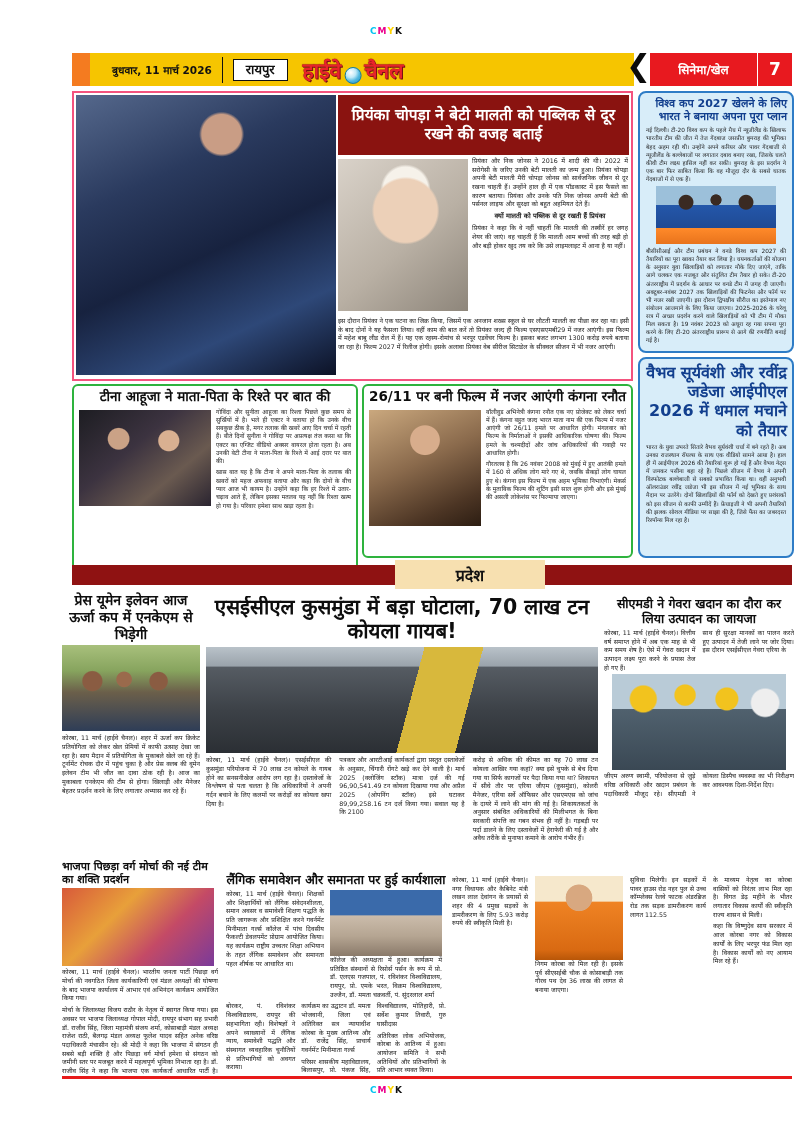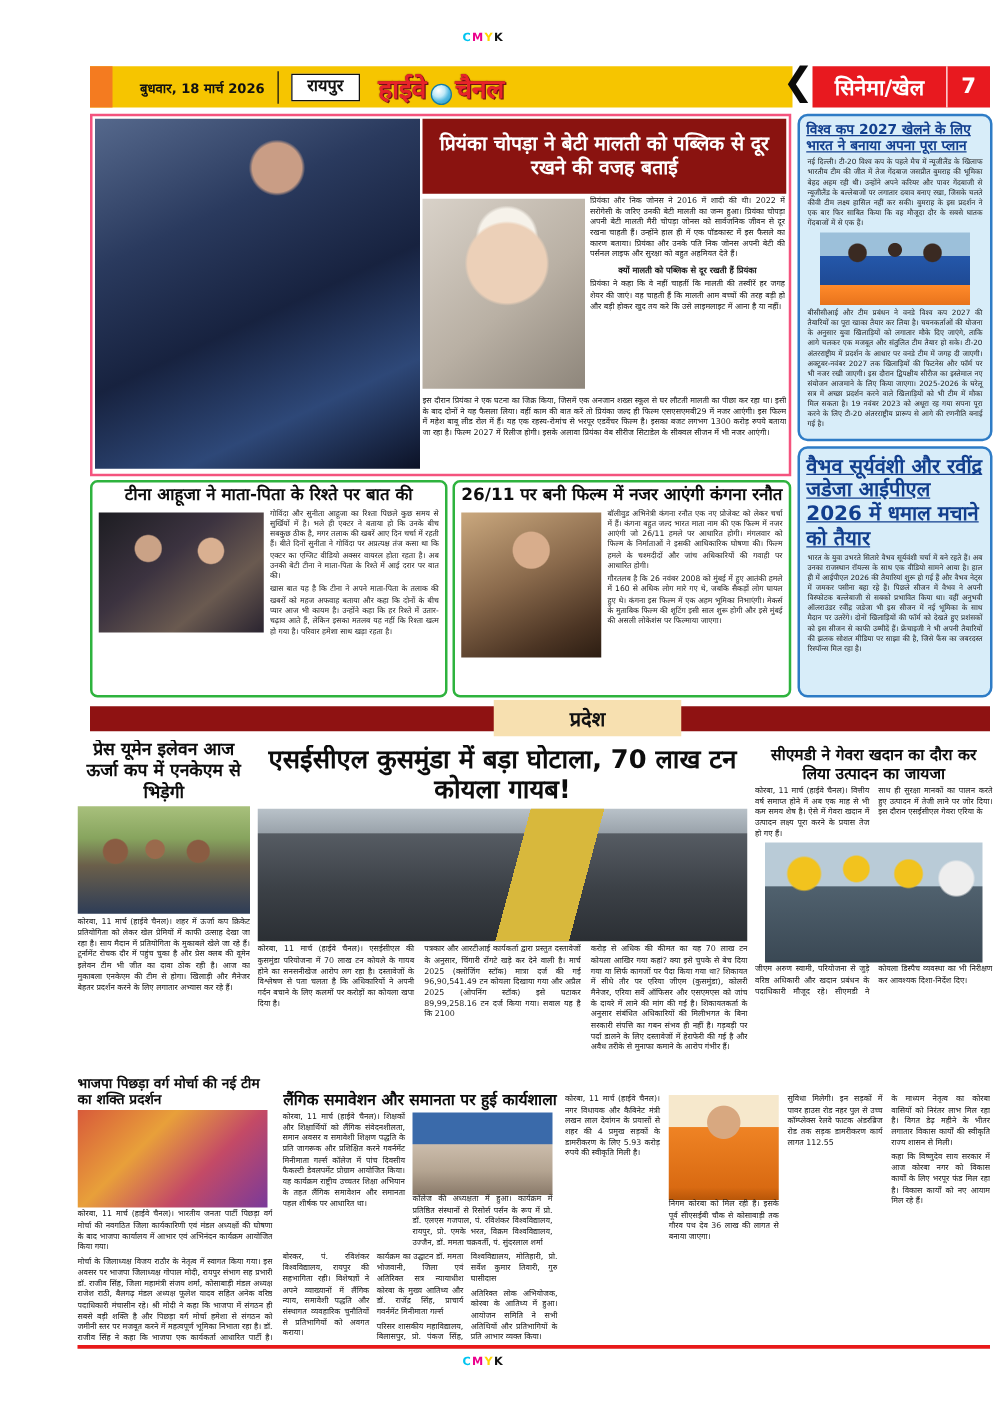--- a/index.html
+++ b/index.html
@@ -15,21 +15,21 @@
   .ed-date{font-size:10.5px;font-weight:bold;color:#111;margin-left:22px;white-space:nowrap;}
   .vline{width:1px;height:26px;background:#111;margin:0 10px;}
   .city-box{background:#fff;border:1.5px solid #111;font-size:13px;font-weight:bold;color:#111;padding:3px 12px 4px;line-height:1;}
   .masthead{position:absolute;left:50%;top:50%;transform:translate(-50%,-50%);font-size:21px;font-weight:bold;
             color:#e8232a;text-shadow:0 0 1px #5a1010,1px 1px 0 #7a1515;white-space:nowrap;display:flex;align-items:flex-end;gap:3px;}
   .logo-icon{display:inline-block;width:15px;height:15px;border-radius:50%;
              background:radial-gradient(circle at 35% 30%,#ffffff 0%,#bfe9f7 35%,#52b9e0 60%,#1b8cc0 100%);
              border:1px solid #0f7aa8;}
   .chevron{left:626px;top:48px;font-size:30px;color:#0b0b0b;font-weight:bold;}
   .section-box{left:650px;top:53px;width:142px;height:33px;background:#e8191f;color:#fff;display:flex;align-items:center;}
-  .section-label{flex:1;text-align:center;font-size:17px;font-weight:bold;}
+  .section-label{flex:1;text-align:center;font-size:12px;font-weight:bold;}
   .page-num{width:34px;text-align:center;font-size:17px;font-weight:bold;border-left:1px solid #fff;line-height:33px;}
 
   
   .bt{font-size:6.3px;line-height:1.38;text-align:justify;color:#1b1b1b;}
   .bt p{margin:0 0 3px;}
   .ph{background:#aaa;}
 
   
   .main-box{left:72px;top:91px;width:561px;height:290px;border:2px solid #f4537e;background:#fff;box-sizing:border-box;overflow:hidden;}
   .photo-priyanka{left:2px;top:2px;width:260px;height:280px;
@@ -40,21 +40,21 @@
   .photo-baby{left:264px;top:66px;width:130px;height:152px;
      background:radial-gradient(circle at 52% 34%,#ecd0b8 0%,#ecd0b8 26%,rgba(0,0,0,0) 28%),
                 radial-gradient(circle at 52% 20%,#f6f2ea 0%,#f6f2ea 16%,rgba(0,0,0,0) 18%),
                 linear-gradient(140deg,#d9d2c9 0%,#b9b0a4 55%,#8e867b 100%);}
   .main-textcol{left:398px;top:64px;width:156px;height:158px;overflow:hidden;}
   .main-subhead{font-weight:bold;text-align:center;font-size:6.6px;margin:2px 0;}
   .main-textwide{left:264px;top:224px;width:291px;height:60px;overflow:hidden;}
 
   
   .side-box{background:#d8edf9;border:2px solid #2e7cc6;border-radius:8px;box-sizing:border-box;overflow:hidden;}
-  .side-headline{color:#123f8e;font-weight:bold;text-align:left;line-height:1.2;padding:4px 5px 2px;text-decoration:underline;}
+  .side-headline{color:#123f8e;font-weight:bold;text-align:right;line-height:1.2;padding:4px 5px 2px;}
   .side-body{padding:1px 6px;font-size:5.8px;line-height:1.4;text-align:justify;color:#1b1b1b;}
   .photo-cricket{width:120px;height:58px;margin:2px auto;display:block;
      background:radial-gradient(circle at 25% 28%,#3a2a22 0%,#3a2a22 7%,rgba(0,0,0,0) 8%),
                 radial-gradient(circle at 50% 24%,#3a2a22 0%,#3a2a22 7%,rgba(0,0,0,0) 8%),
                 radial-gradient(circle at 75% 28%,#3a2a22 0%,#3a2a22 7%,rgba(0,0,0,0) 8%),
                 linear-gradient(180deg,#9cc0da 0%,#9cc0da 32%,#2457aa 33%,#1f4a94 72%,#ff8a2a 73%,#e8731c 100%);}
 
   
   .green-box{border:2.5px solid #2eb33e;border-radius:6px;background:#fff;box-sizing:border-box;overflow:hidden;}
   .gb-headline{font-size:13.5px;font-weight:bold;color:#0d0d0d;text-align:center;padding:3px 4px 2px;line-height:1.15;}
@@ -99,21 +99,21 @@
 </style>
 </head>
 <body>
 
 <div class="abs cmyk" style="left:370px;top:26px;">
   <span class="c">C</span><span class="m">M</span><span class="y">Y</span><span class="k">K</span>
 </div>
 
 <div class="abs header-bar">
   <div class="orange-block"></div>
-  <div class="ed-date">बुधवार, 18 मार्च 2026</div>
+  <div class="ed-date">बुधवार, 11 मार्च 2026</div>
   <div class="vline"></div>
   <div class="city-box">रायपुर</div>
   <div class="masthead">
     <span>हाईवे</span>
     <span class="logo-icon"></span>
     <span>चैनल</span>
   </div>
 </div>
 <div class="abs chevron">❮</div>
 <div class="abs section-box">
@@ -139,21 +139,21 @@
   <h2 class="side-headline" style="font-size:11px;margin:0;">विश्व कप 2027 खेलने के लिए भारत ने बनाया अपना पूरा प्लान</h2>
   <div class="side-body">
     <p style="margin:0;">नई दिल्ली। टी-20 विश्व कप के पहले मैच में न्यूजीलैंड के खिलाफ भारतीय टीम की जीत में तेज गेंदबाज जसप्रीत बुमराह की भूमिका बेहद अहम रही थी। उन्होंने अपने करियर और पावर गेंदबाजी से न्यूजीलैंड के बल्लेबाजों पर लगातार दबाव बनाए रखा, जिसके चलते कीवी टीम लक्ष्य हासिल नहीं कर सकी। बुमराह के इस प्रदर्शन ने एक बार फिर साबित किया कि वह मौजूदा दौर के सबसे घातक गेंदबाजों में से एक हैं।</p>
   </div>
   <div class="ph photo-cricket"></div>
   <div class="side-body">
     <p style="margin:0;">बीसीसीआई और टीम प्रबंधन ने वनडे विश्व कप 2027 की तैयारियों का पूरा खाका तैयार कर लिया है। चयनकर्ताओं की योजना के अनुसार युवा खिलाड़ियों को लगातार मौके दिए जाएंगे, ताकि आगे चलकर एक मजबूत और संतुलित टीम तैयार हो सके। टी-20 अंतरराष्ट्रीय में प्रदर्शन के आधार पर वनडे टीम में जगह दी जाएगी। अक्टूबर-नवंबर 2027 तक खिलाड़ियों की फिटनेस और फॉर्म पर भी नजर रखी जाएगी। इस दौरान द्विपक्षीय सीरीज का इस्तेमाल नए संयोजन आजमाने के लिए किया जाएगा। 2025-2026 के घरेलू सत्र में अच्छा प्रदर्शन करने वाले खिलाड़ियों को भी टीम में मौका मिल सकता है। 19 नवंबर 2023 को अधूरा रह गया सपना पूरा करने के लिए टी-20 अंतरराष्ट्रीय प्रारूप से आगे की रणनीति बनाई गई है।</p>
   </div>
 </article>
 
-<article class="abs green-box" style="left:72px;top:384px;width:286px;height:174px;">
+<article class="abs green-box" style="left:72px;top:384px;width:286px;height:200px;">
   <h2 class="gb-headline" style="margin:0;">टीना आहूजा ने माता-पिता के रिश्ते पर बात की</h2>
   <div class="gb-body">
     <div class="ph photo-couple"></div>
     <p style="margin:0 0 3px;">गोविंदा और सुनीता आहूजा का रिश्ता पिछले कुछ समय से सुर्खियों में है। भले ही एक्टर ने बताया हो कि उनके बीच सबकुछ ठीक है, मगर तलाक की खबरें आए दिन चर्चा में रहती हैं। बीते दिनों सुनीता ने गोविंदा पर अप्रत्यक्ष तंज कसा था कि एक्टर का एग्जिट वीडियो अक्सर वायरल होता रहता है। अब उनकी बेटी टीना ने माता-पिता के रिश्ते में आई दरार पर बात की।</p>
     <p style="margin:0;">खास बात यह है कि टीना ने अपने माता-पिता के तलाक की खबरों को महज अफवाह बताया और कहा कि दोनों के बीच प्यार आज भी कायम है। उन्होंने कहा कि हर रिश्ते में उतार-चढ़ाव आते हैं, लेकिन इसका मतलब यह नहीं कि रिश्ता खत्म हो गया है। परिवार हमेशा साथ खड़ा रहता है।</p>
   </div>
 </article>
 
 <article class="abs green-box" style="left:362px;top:384px;width:271px;height:174px;">
   <h2 class="gb-headline" style="margin:0;">26/11 पर बनी फिल्म में नजर आएंगी कंगना रनौत</h2>

